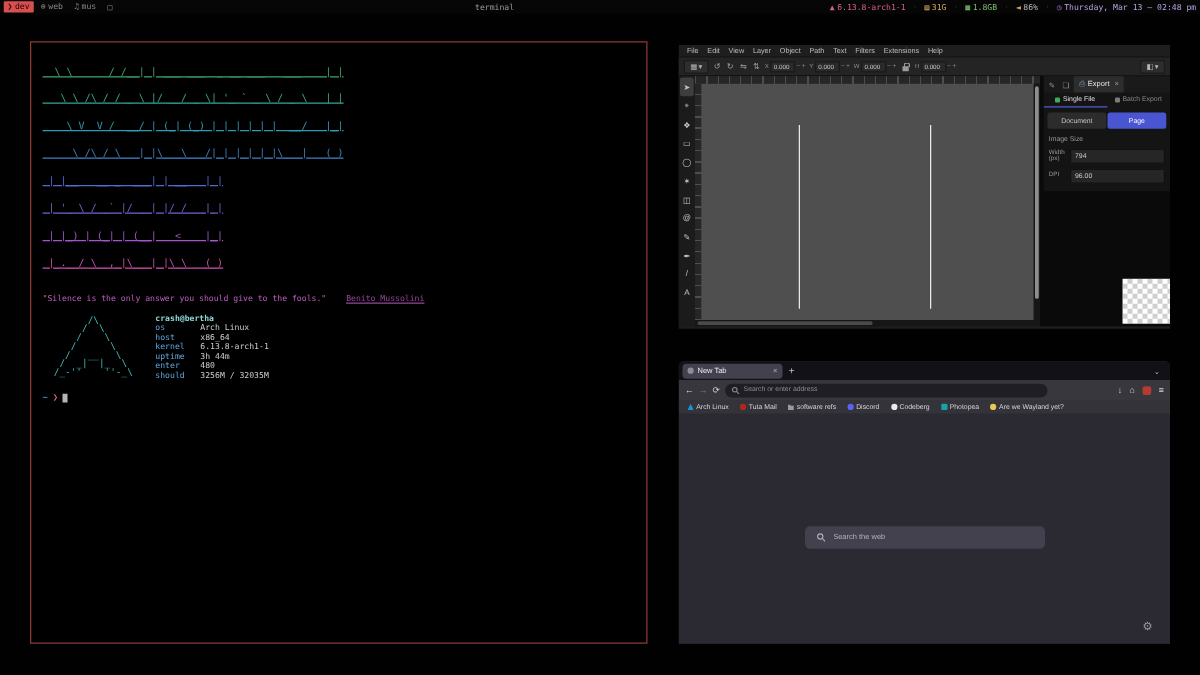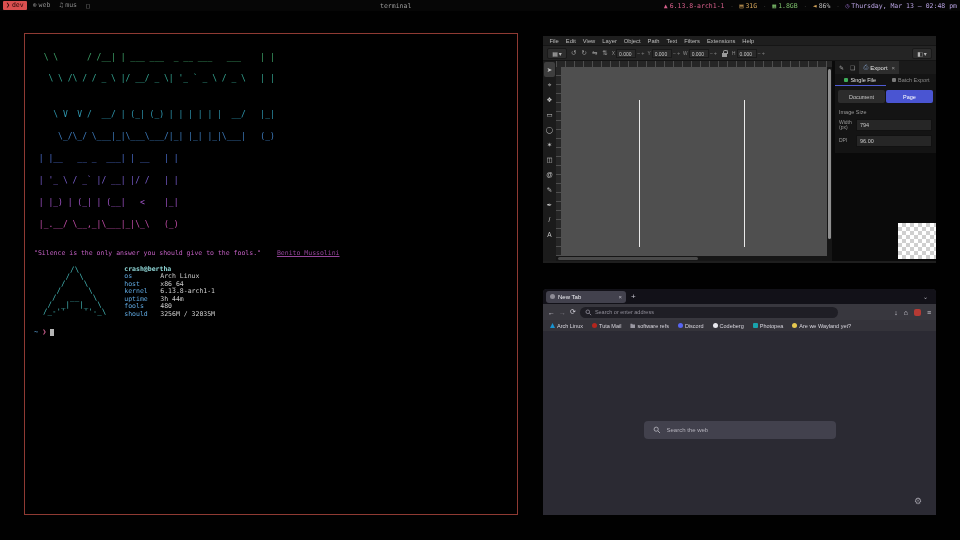--- a/index.html
+++ b/index.html
@@ -17,21 +17,21 @@
   .bar-title { position:absolute; left:380px; color:#9c9c9c; }
   .status-group { margin-left:auto; display:flex; align-items:center; gap:6px; }
   .status-mod { display:flex; align-items:center; gap:2px; }
   .status-sep { color:#4a4a4a; font-size:5px; }
 
   
   .terminal { position:absolute; left:24px; top:33px; width:494px; height:482px;
               background:#000; border:1px solid #8f3a33; padding:5px 9px;
               font-family:"DejaVu Sans Mono",monospace; }
   .art { white-space:pre; font-size:8px; line-height:7.3px; letter-spacing:0; }
-  .art div { white-space:pre; }
+  .art div { white-space:pre;text-decoration:underline; }
   .quote-line { margin-top:6px; font-size:6.5px; }
   .quote-text { color:#c25fc2; }
   .quote-author { color:#96459c; margin-left:12px;text-decoration:underline; }
   .fetch { margin-top:9px; display:flex; gap:18px; align-items:flex-start; }
   .fetch-logo { white-space:pre; font-size:7.5px; line-height:7px; }
   .fetch-info { font-size:6.5px; line-height:7.5px; }
   .fetch-title { font-weight:bold; color:#8fd6d6; }
   .fetch-row .lbl { display:inline-block; width:36px; color:#5fa8e0; }
   .fetch-row .val { color:#cfcfcf; }
   .prompt-line { margin-top:10px; font-size:7px; display:flex; align-items:center; }
@@ -178,21 +178,21 @@
       <span style="color: rgb(157, 111, 212);">◷</span>
       <span>Thursday, Mar 13 — 02:48 pm</span>
     </span>
   </div>
 </div>
 
 <div class="terminal">
   <div class="art">
     <div style="color: rgb(63, 166, 107);">  \ \      / /__| | ___ ___  _ __ ___   ___    | |</div>
     <div style="color: rgb(53, 168, 148);">   \ \ /\ / / _ \ |/ __/ _ \| '_ ` _ \ / _ \   | |</div>
-    <div style="color: rgb(47, 154, 179); margin-top: 14px;">    \ V  V /  __/ | (_| (_) | | | | | |  __/   |_|</div>
+    <div style="color: rgb(47, 154, 179);">    \ V  V /  __/ | (_| (_) | | | | | |  __/   |_|</div>
     <div style="color: rgb(63, 127, 194);">     \_/\_/ \___|_|\___\___/|_| |_| |_|\___|   (_)</div>
     <div style="color: rgb(75, 111, 208);"> | |__   __ _  ___| | __   | |</div>
     <div style="color: rgb(122, 95, 208);"> | '_ \ / _` |/ __| |/ /   | |</div>
     <div style="color: rgb(163, 85, 204);"> | |_) | (_| | (__|   &lt;    |_|</div>
     <div style="color: rgb(201, 79, 174);"> |_.__/ \__,_|\___|_|\_\   (_)</div>
   </div>
   <div class="quote-line">
     <span class="quote-text">"Silence is the only answer you should give to the fools."</span>
     <span class="quote-author">Benito Mussolini</span>
   </div>
@@ -203,21 +203,21 @@
 <span>     /      \</span>
 <span>    /   __   \</span>
 <span>   /  _|  |_  \</span>
 <span>  /_-''    ''-_\</span></div>
     <div class="fetch-info">
       <div class="fetch-title">crash@bertha</div>
       <div class="fetch-row"><span class="lbl">os</span><span class="val">Arch Linux</span></div>
       <div class="fetch-row"><span class="lbl">host</span><span class="val">x86_64</span></div>
       <div class="fetch-row"><span class="lbl">kernel</span><span class="val">6.13.8-arch1-1</span></div>
       <div class="fetch-row"><span class="lbl">uptime</span><span class="val">3h 44m</span></div>
-      <div class="fetch-row"><span class="lbl">fools</span><span class="val">480</span></div>
+      <div class="fetch-row"><span class="lbl">enter</span><span class="val">480</span></div>
       <div class="fetch-row"><span class="lbl">should</span><span class="val">3256M / 32035M</span></div>
     </div>
   </div>
   <div class="prompt-line">
     <span class="prompt-path">~</span>
     <span class="prompt-sym">❯</span>
     <span class="cursor-block"></span>
   </div>
 </div>
 

